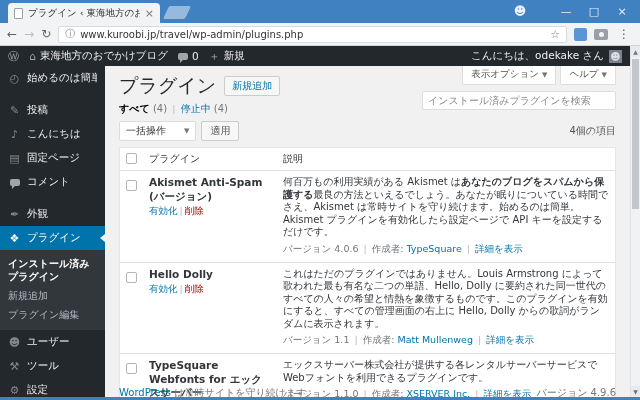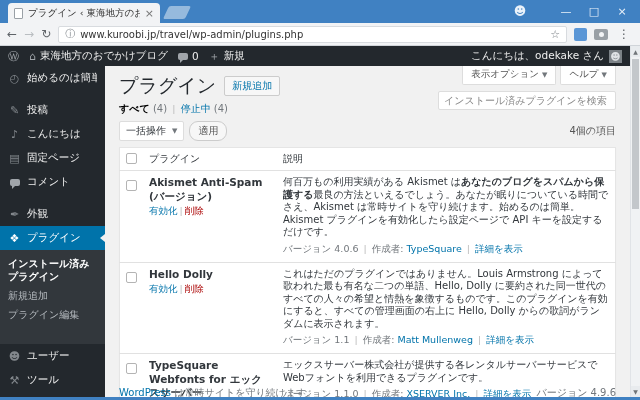--- a/index.html
+++ b/index.html
@@ -53,21 +53,21 @@
              color:#eee; font-size:10.5px; overflow:hidden; }
   .menu-item { display:flex; align-items:center; gap:6px; padding:5px 8px; position:relative; }
   .mi-icon { width:13px; text-align:center; color:#82878c; font-size:11px; flex:none; }
   .mi-label { white-space:nowrap; overflow:hidden; }
   .menu-gap { height:8px; }
   .menu-item.active { background:#0073aa; color:#fff; }
   .menu-item.active .mi-icon { color:#fff; }
   .menu-item.active::after { content:""; position:absolute; right:0; top:50%; margin-top:-4px;
                              border-top:4px solid transparent; border-bottom:4px solid transparent;
                              border-right:5px solid #f1f1f1; }
-  .submenu { background:#32373c; padding:4px 0 20px; }
+  .submenu { background:#32373c; padding:4px 0 6px; }
   .submenu-item { padding:3px 8px; color:#b4b9be; font-size:10px; line-height:1.3; }
   .submenu-item.current { color:#fff; font-weight:bold; }
 
   
   .content { position:absolute; top:66px; left:105px; right:10px; bottom:3px; background:#f1f1f1;
              padding:0 14px; overflow:hidden; }
   .screen-tabs { position:absolute; top:0; right:14px; display:flex; gap:4px; z-index:2;justify-content:center; }
   .screen-tab { background:#fff; border:1px solid #ddd; border-top:none; padding:2px 8px 3px;
                 font-size:9.5px; color:#555; border-radius:0 0 2px 2px; }
   .screen-tab .caret { font-size:7px; color:#72777c; }
@@ -76,29 +76,29 @@
   h1.page-title { font-size:19px; font-weight:normal; color:#23282d; }
   .add-new-btn { font-size:10px; color:#0073aa; background:#f7f7f7; border:1px solid #ccc;
                  border-radius:2px; padding:2px 7px; white-space:nowrap; }
 
   .subsub { font-size:10px; color:#72777c; margin:3px 0 5px; }
   .subsub .current-f { color:#000; font-weight:bold; }
   .subsub a { color:#0073aa; text-decoration:none; }
   .subsub .cnt { color:#72777c; }
 
   .search-box { position:absolute; top:23px; right:14px; }
-  .search-box input { width:178px; height:19px; border:1px solid #ddd; border-radius:2px;
+  .search-box input { width:194px; height:19px; border:1px solid #ddd; border-radius:2px;
                       font-size:10px; padding:0 5px; color:#444; font-family:"DejaVu Sans",sans-serif; }
   .search-box input::placeholder { color:#888; opacity:1; }
 
   .tablenav { display:flex; align-items:center; margin:2px 0 6px; gap:5px; }
   .bulk-select { background:#fff; border:1px solid #ddd; border-radius:2px; font-size:10px; color:#32373c;
-                 padding:2px 6px; display:flex; align-items:center; gap:6px; height:20px; }
+                 padding:2px 6px; display:flex; align-items:center; gap:18px; height:20px; }
   .bulk-select .caret { font-size:7px; color:#72777c; }
-  .apply-btn { background:#f7f7f7; border:1px solid #ccc; border-radius:9px; font-size:10px; color:#555;
+  .apply-btn { background:#f7f7f7; border:1px solid #ccc; border-radius:2px; font-size:10px; color:#555;
                padding:2px 8px; height:20px; }
   .item-count { margin-left:auto; font-size:10px; color:#555;text-align:right; }
 
   table.plugins { width:100%; border-collapse:collapse; background:#fff; border:1px solid #e5e5e5;
                   box-shadow:0 1px 1px rgba(0,0,0,.04); }
   table.plugins th { text-align:left; font-size:10px; font-weight:normal; color:#32373c; padding:4px 6px; }
   table.plugins thead th { border-bottom:1px solid #e1e1e1; }
   table.plugins td { vertical-align:top; padding:5px 6px 6px; border-top:1px solid #f0f0f0; }
   tr.plugin-row + tr.plugin-row td { border-top:1px solid #e1e1e1; }
   .col-cb { width:22px; }

